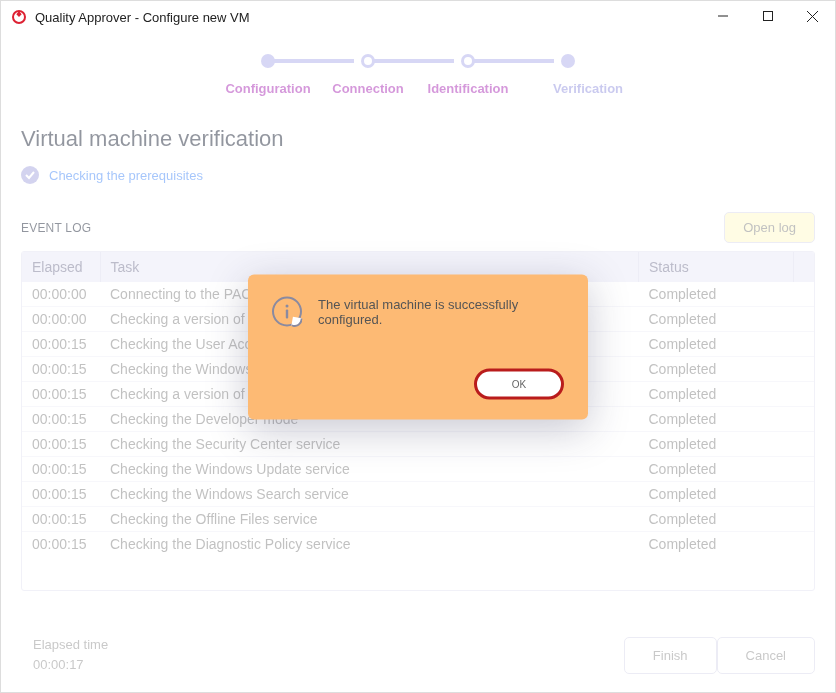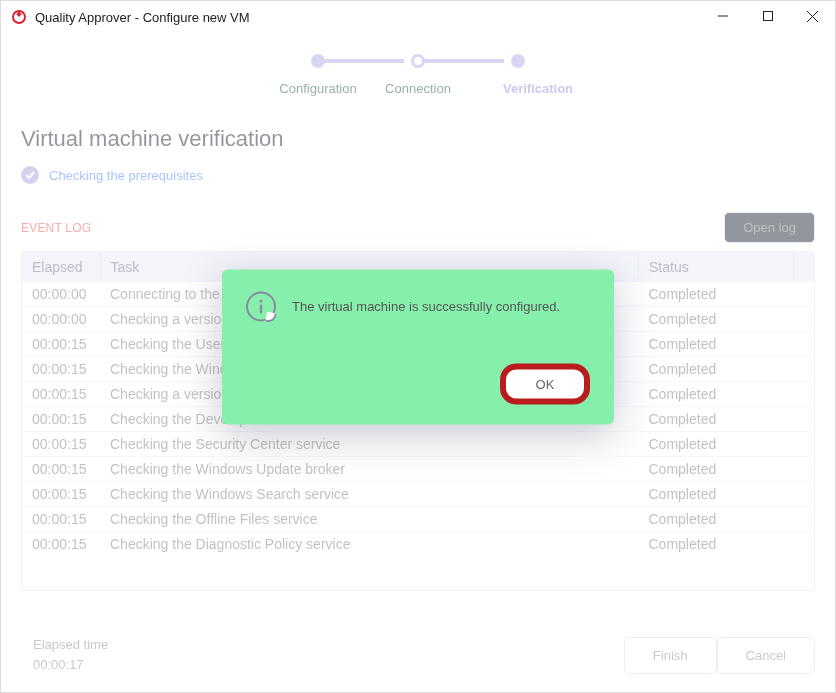--- a/index.html
+++ b/index.html
@@ -32,58 +32,58 @@
       z-index: 5;
       pointer-events: none;
     }
     .content { padding: 0 20px; }
     .stepper { display: flex; justify-content: center; margin-top: 20px; align-items: flex-start; }
     .step { display: flex; flex-direction: column; align-items: center; width: 100px; position: relative; }
     .step-row { display: flex; align-items: center; justify-content: center; width: 100px; height: 16px; }
     .dot { width: 14px; height: 14px; border-radius: 50%; background: #fff; border: 3px solid #a7a7e8; z-index: 2; }
     .dot.filled { background: #a7a7e8; }
     .line { height: 4px; background: #a7a7e8; width: 86px; position: absolute; top: 6px; left: 50px; z-index: 1; }
-    .step-label { margin-top: 12px; color: #14532d; font-size: 13px; }
+    .step-label { margin-top: 12px; color: #a21caf; font-size: 13px; font-weight: bold; }
     .step-label.active { color: #8b8bdc; font-weight: 600; margin-left: 40px; }
     h1.page-title { color: #0f172a; font-weight: 400; font-size: 22px; margin-top: 30px; }
     .subtitle-row { display: flex; align-items: center; margin-top: 14px; color: #3b82f6; }
     .check-circle { width: 18px; height: 18px; border-radius: 50%; background: #9e9edc; display: flex; align-items: center; justify-content: center; margin-right: 10px; }
     .log-header-row { display: flex; align-items: center; justify-content: space-between; margin-top: 28px; }
-    .log-label { color: #ef4444; font-size: 12px; letter-spacing: 0.2px; }
-    .open-log-btn { border: 1px solid #d5d5e8; background: #0f172a; color: #777; border-radius: 5px; padding: 7px 18px; cursor: pointer; font-size: 13px; }
+    .log-label { color: #0f172a; font-size: 12px; letter-spacing: 0.2px; }
+    .open-log-btn { border: 1px solid #d5d5e8; background: #fef9c3; color: #777; border-radius: 5px; padding: 7px 18px; cursor: pointer; font-size: 13px; }
     .table-wrap { border: 1px solid #e0e0ef; border-radius: 3px; margin-top: 8px; height: 340px; overflow: hidden; background: #fff; }
     table { width: 100%; border-collapse: collapse; font-size: 14px; color: #777; }
     thead th { background: #e7e7f5; color: #6a6a8a; font-weight: 400; text-align: left; padding: 7px 10px; border-right: 1px solid #d8d8ea; }
     thead th:last-child { border-right: none; }
     tbody td { padding: 4px 10px; border-top: 1px solid #eeeef6; }
     tbody tr:first-child td { border-top: none; }
     .col-elapsed { width: 78px; }
     .col-status { width: 155px; }
     .col-spacer { width: 20px; }
     .footer { position: absolute; bottom: 18px; left: 32px; right: 20px; display: flex; justify-content: space-between; align-items: flex-end; }
     .elapsed-block { color: #888; font-size: 13px; line-height: 1.5; }
     .action-buttons { display: flex; gap: 0; }
     .action-buttons button { border: 1px solid #d5d5e8; background: #fff; color: #888; border-radius: 5px; padding: 10px 28px; font-size: 13px; cursor: pointer; min-width: 90px; }
     .dialog {
       position: absolute;
       z-index: 10;
       left: 50%; top: 50%;
       transform: translate(-50%, -50%);
-      width: 392px;
-      background: #86efac;
+      width: 340px;
+      background: #fdba74;
       border-radius: 6px;
       box-shadow: 0 10px 40px rgba(40,40,80,0.25);
       padding: 22px 24px 20px 24px;
     }
     .dialog-row { display: flex; align-items: center; }
     .dialog-icon { width: 30px; height: 30px; border: 2px solid #8a8aa0; border-radius: 50%; display: flex; align-items: center; justify-content: center; margin-right: 16px; flex-shrink: 0; position: relative; }
     .dialog-icon::after { content: ""; position: absolute; width: 8px; height: 8px; border-bottom: 2px solid #8a8aa0; border-right: 2px solid #8a8aa0; border-bottom-right-radius: 8px; bottom: -3px; right: -2px; transform: rotate(10deg); background: #fff; }
     .dialog-msg { color: #555; font-size: 13px; }
     .dialog-actions { display: flex; justify-content: flex-end; margin-top: 22px; }
-    .dialog-actions button { border: 6px solid #b91c1c; background: #fff; color: #666; border-radius: 16px; padding: 7px 0; width: 90px; font-size: 13px; cursor: pointer; margin-top: 20px; }
+    .dialog-actions button { border: 3px solid #b91c1c; background: #fff; color: #666; border-radius: 16px; padding: 7px 0; width: 90px; font-size: 10px; cursor: pointer; margin-top: 20px; }
   </style>
 </head>
 <body>
 
 <div class="window">
 
   <div class="titlebar">
     <span class="logo">
       <svg viewBox="0 0 24 24" width="16" height="16">
           <circle cx="12" cy="12" r="9" fill="none" stroke="#d23" stroke-width="3"></circle>
@@ -123,20 +123,27 @@
       </div>
       <div class="step">
         <div class="step-row">
             <div class="dot"></div>
           </div>
         <div class="line"></div>
         <div class="step-label">Connection</div>
       </div>
       <div class="step">
         <div class="step-row">
+            <div class="dot"></div>
+          </div>
+        <div class="line"></div>
+        <div class="step-label">Identification</div>
+      </div>
+      <div class="step">
+        <div class="step-row">
             <div class="dot filled"></div>
           </div>
         <div class="step-label active">Verification</div>
       </div>
     </div>
 
     <h1 class="page-title">Virtual machine verification</h1>
 
     <div class="subtitle-row">
       <span class="check-circle">
@@ -200,21 +207,21 @@
               <td class="col-spacer"></td>
             </tr>
             <tr>
               <td class="col-elapsed">00:00:15</td>
               <td>Checking the Security Center service</td>
               <td class="col-status">Completed</td>
               <td class="col-spacer"></td>
             </tr>
             <tr>
               <td class="col-elapsed">00:00:15</td>
-              <td>Checking the Windows Update broker</td>
+              <td>Checking the Windows Update service</td>
               <td class="col-status">Completed</td>
               <td class="col-spacer"></td>
             </tr>
             <tr>
               <td class="col-elapsed">00:00:15</td>
               <td>Checking the Windows Search service</td>
               <td class="col-status">Completed</td>
               <td class="col-spacer"></td>
             </tr>
             <tr>

